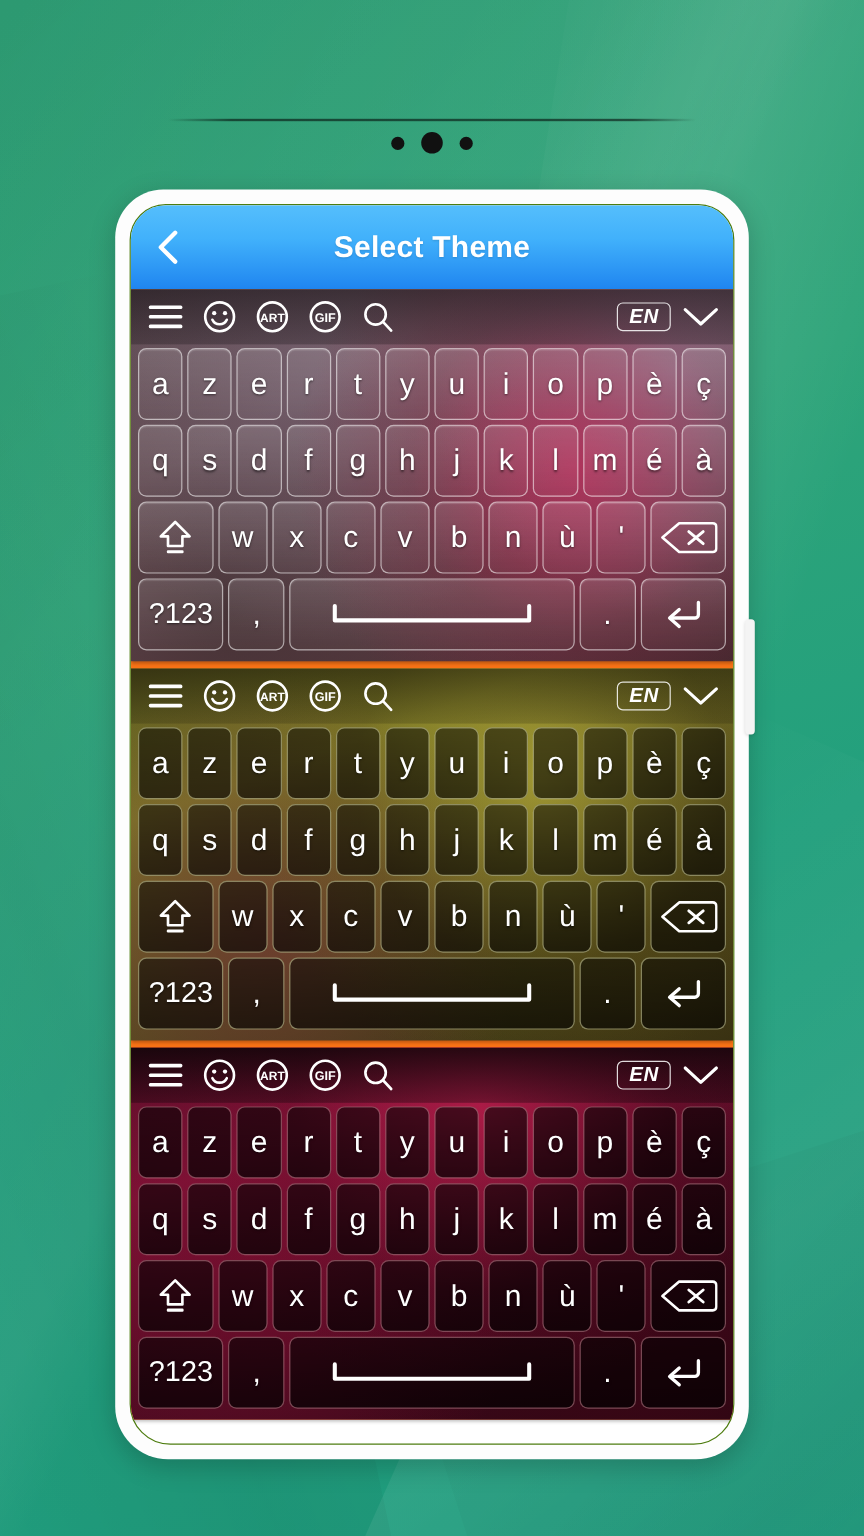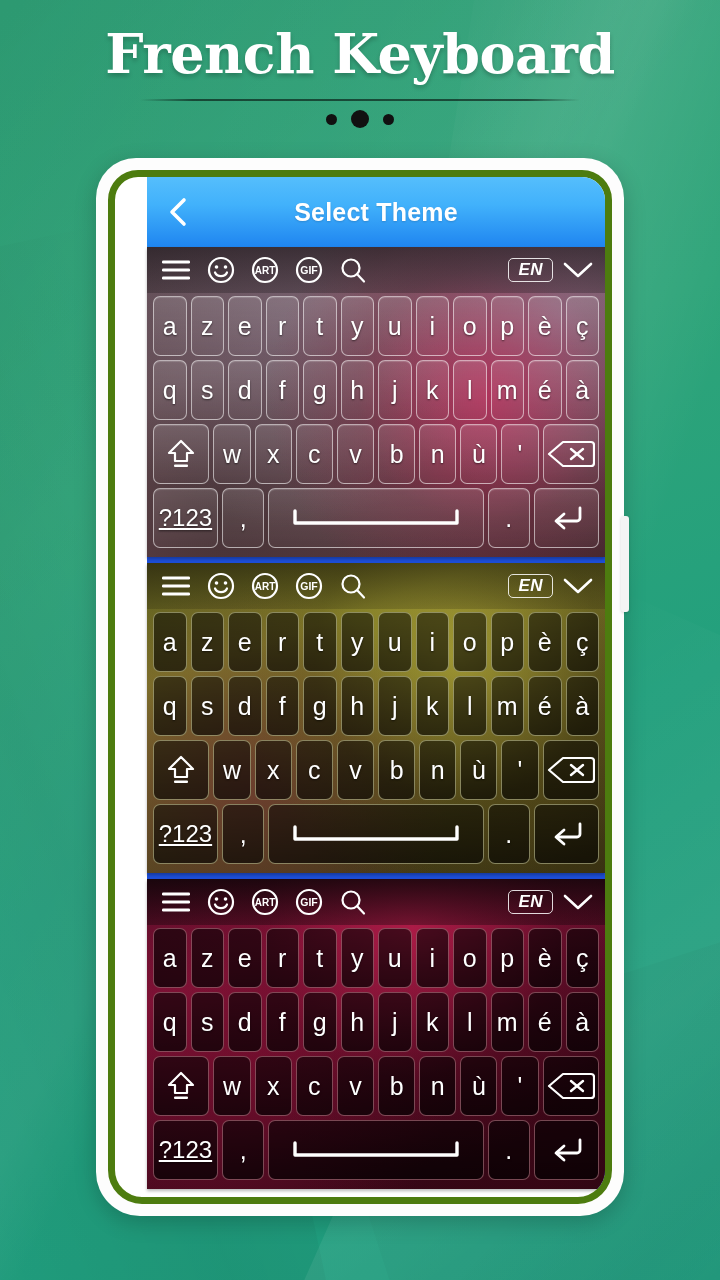--- a/index.html
+++ b/index.html
@@ -74,40 +74,39 @@
   .phone-btn {
     position:absolute; right:-5px; top:358px; width:8px; height:96px;
     background:#f4f4f4; border-radius:3px;
     box-shadow: 0 1px 3px rgba(0,0,0,0.15);
   }
   .screen {
     position:relative; width:100%; height:100%;
     border-radius:30px 30px 34px 34px;
     overflow:hidden;
     background:#ffffff;
-    border:7px solid #4d7c0f;
-    padding-left:32px;
+    border:1px solid #4d7c0f;
   }
 
   
   .appbar {
     position:relative; height:70px; width:100%;
     background: linear-gradient(to bottom, #55befc 0%, #41b1fb 40%, #1f85f0 100%);
     display:flex; align-items:center; justify-content:center;
   }
   .back-btn {
     position:absolute; left:14px; top:50%; transform:translateY(-50%);
     width:34px; height:34px; display:flex; align-items:center; justify-content:center;
   }
   .appbar-title {
     color:#fff; font-size:25px; font-weight:700; letter-spacing:0.2px;
     text-shadow: 0 1px 2px rgba(0,0,0,0.15);
   }
 
-  .themes { position:relative; background:#1d4ed8; }
+  .themes { position:relative; background:#f97316; }
 
   
   .kb {
     position:relative; width:100%;
     background-size: cover; background-position:center;
     overflow:hidden;
     box-shadow: 0 2px 3px rgba(0,0,0,0.28);
     margin-bottom:6px;
   }
   
@@ -174,35 +173,34 @@
   .kb.t2 .key {
     background: linear-gradient(to bottom, rgba(0,0,0,0.50), rgba(0,0,0,0.62));
     border:1.4px solid rgba(226,226,170,0.52);
   }
   .kb.t3 .key {
     background: linear-gradient(to bottom, rgba(0,0,0,0.58), rgba(0,0,0,0.70));
     border:1.4px solid rgba(255,170,186,0.42);
   }
   .key.fn-shift { flex: 1.55 1 0; }
   .key.fn-back  { flex: 1.55 1 0; }
-  .key.fn-num   { flex: 1.55 1 0; text-decoration: underline; }
+  .key.fn-num   { flex: 1.55 1 0; }
   .key.fn-enter { flex: 1.55 1 0; }
   .key.fn-space { flex: 5.25 1 0; }
   .key.num-label { font-size:24px; font-weight:400; }
 </style>
 </head>
 <body>
 
 <div class="bg-ray ray-a"></div>
 <div class="bg-ray ray-b"></div>
 <div class="bg-ray ray-c"></div>
 <div class="bg-ray ray-d"></div>
 
 <div class="hero">
-  <div class="hero-title">French Keyboard</div>
   <div class="hero-rule"></div>
   <div class="hero-dots">
     <span class="dot sm"></span>
     <span class="dot lg"></span>
     <span class="dot sm"></span>
   </div>
 </div>
 
 <div class="phone">
   <div class="phone-btn"></div>

